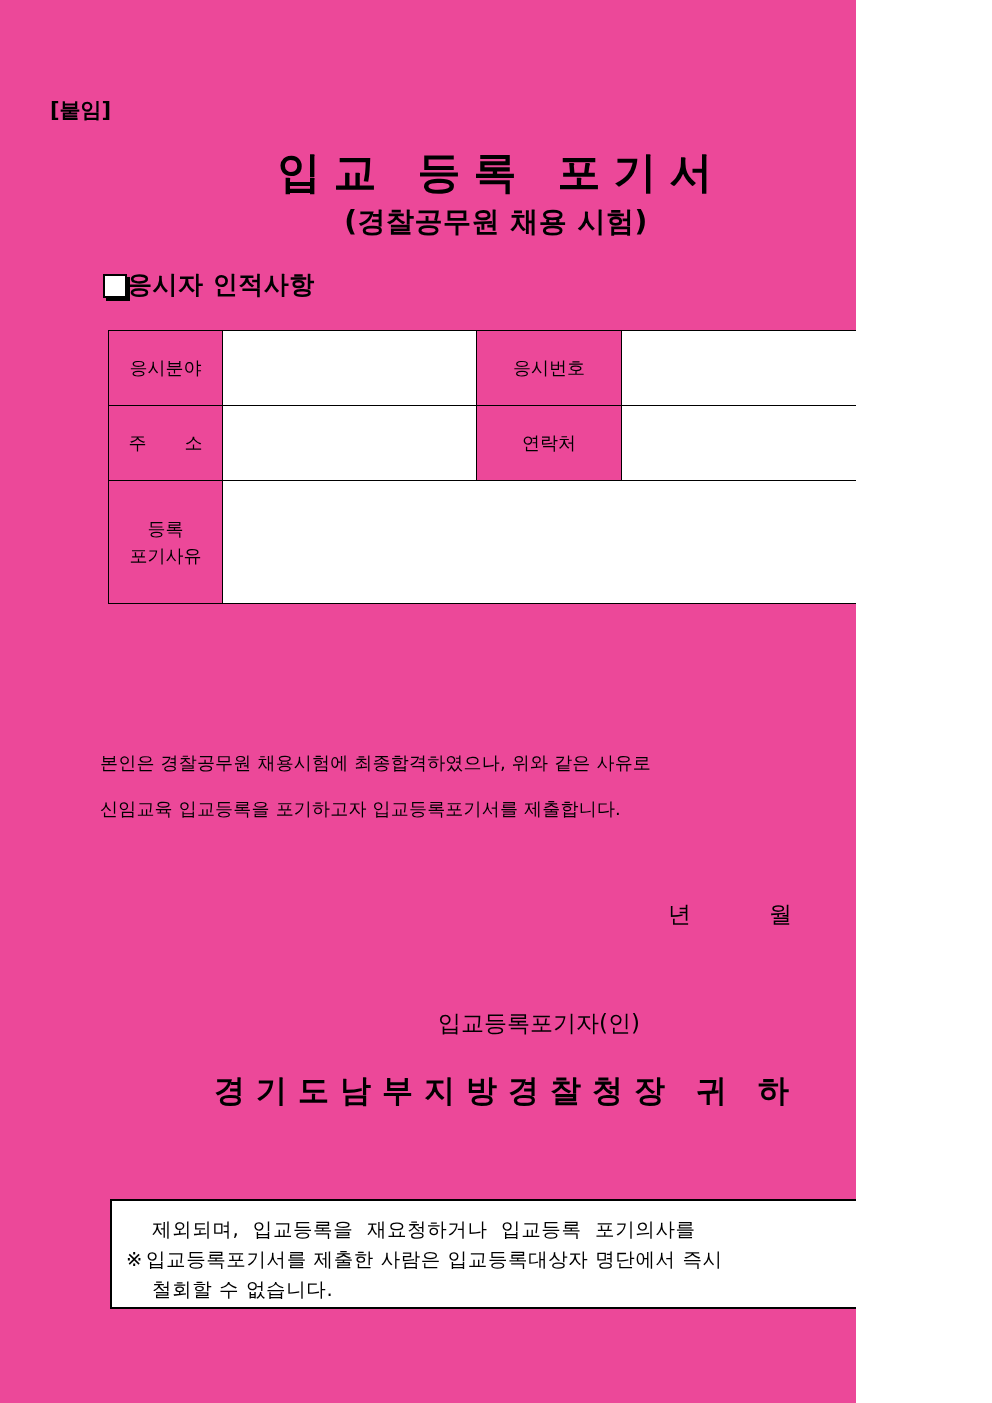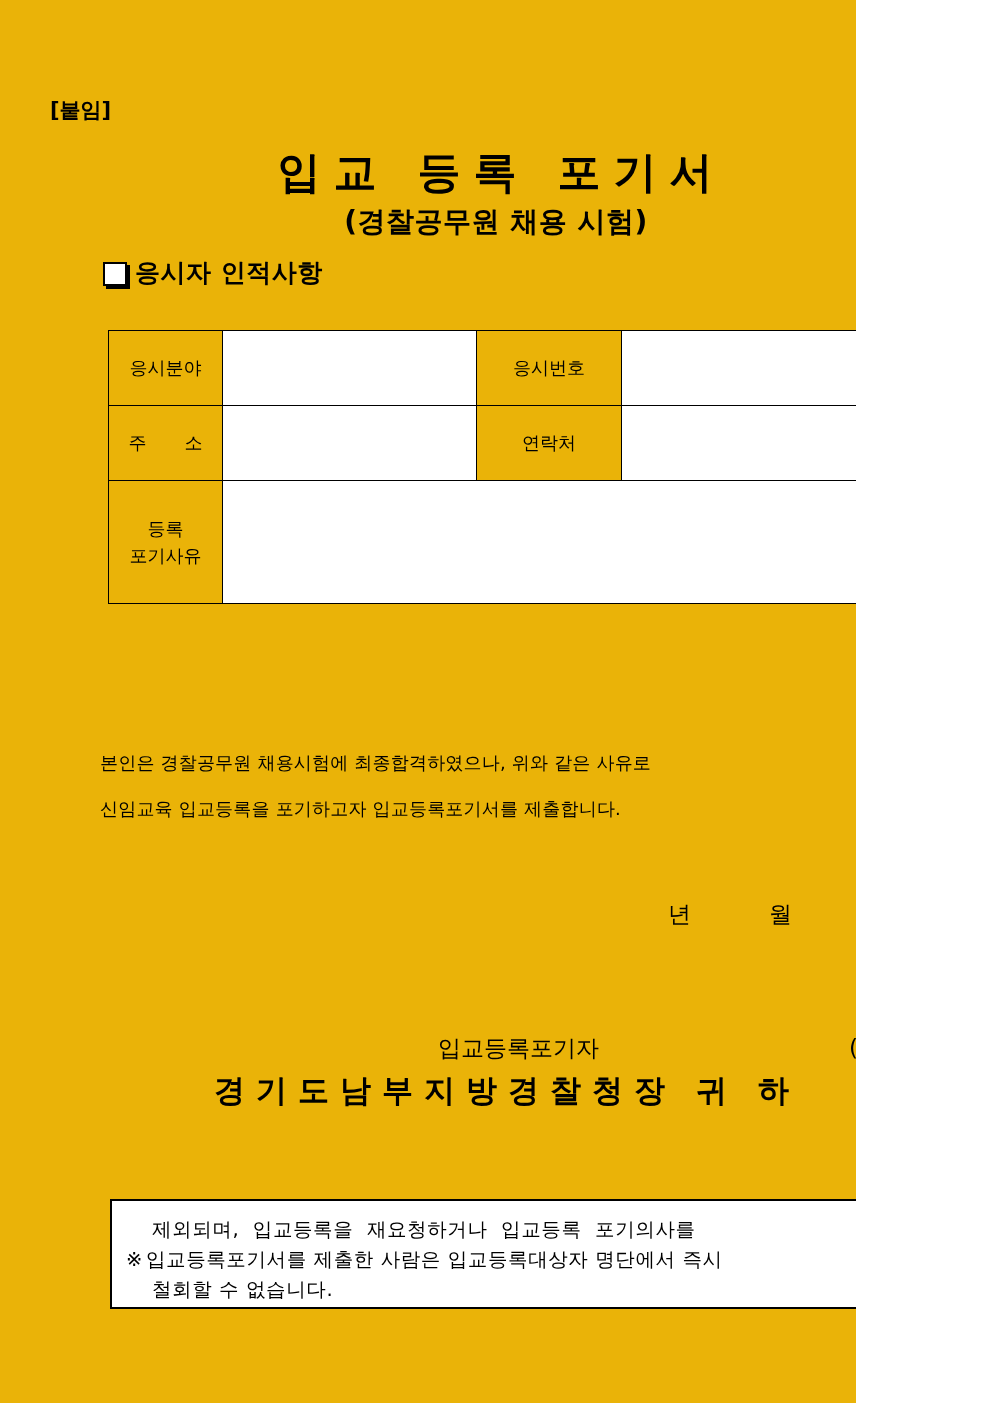--- a/index.html
+++ b/index.html
@@ -9,21 +9,21 @@
     background: #ffffff;
   }
   body {
     font-family: "DejaVu Sans", "Liberation Sans", sans-serif;
     color: #000000;
   }
   .page {
     position: relative;
     width: 856px;
     height: 1403px;
-    background: #eab308;
+    background: #ec4899;
     overflow: hidden;
   }
 
   
   .attach-tag {
     position: absolute;
     left: 50px;
     top: 100px;
     font-size: 21px;
     font-weight: bold;
@@ -52,24 +52,24 @@
     font-weight: bold;
     letter-spacing: 0.5px;
     line-height: 1;
     margin: 12px 0 0 0;
   }
 
   
   .section-heading {
     position: absolute;
     left: 103px;
-    top: 260px;
+    top: 272px;
     display: flex;
     align-items: center;
-    gap: 8px;
+    gap: 0;
   }
   .checkbox-glyph {
     display: inline-block;
     width: 20px;
     height: 20px;
     border: 2.5px solid #000;
     background: #fff;
     box-shadow: 3px 3px 0 0 #000;
     flex: 0 0 auto;
     position: relative;
@@ -151,28 +151,27 @@
     font-size: 23px;
     line-height: 1;
   }
   .date-line .seg { display: inline-block; }
   .date-line .sp { display: inline-block; width: 78px; }
 
   
   .sign-line {
     position: absolute;
     left: 438px;
-    top: 1037px;
+    top: 1012px;
     width: 452px;
     font-size: 23px;
     line-height: 1;
     display: flex;
-    justify-content: space-between;
+    justify-content: flex-start;
     align-items: baseline;
-    gap: 44px;
   }
 
   
   .recipient-line {
     position: absolute;
     left: 0;
     top: 1072px;
     width: 992px;
     text-align: center;
     font-family: "DejaVu Serif", "Liberation Serif", serif;

